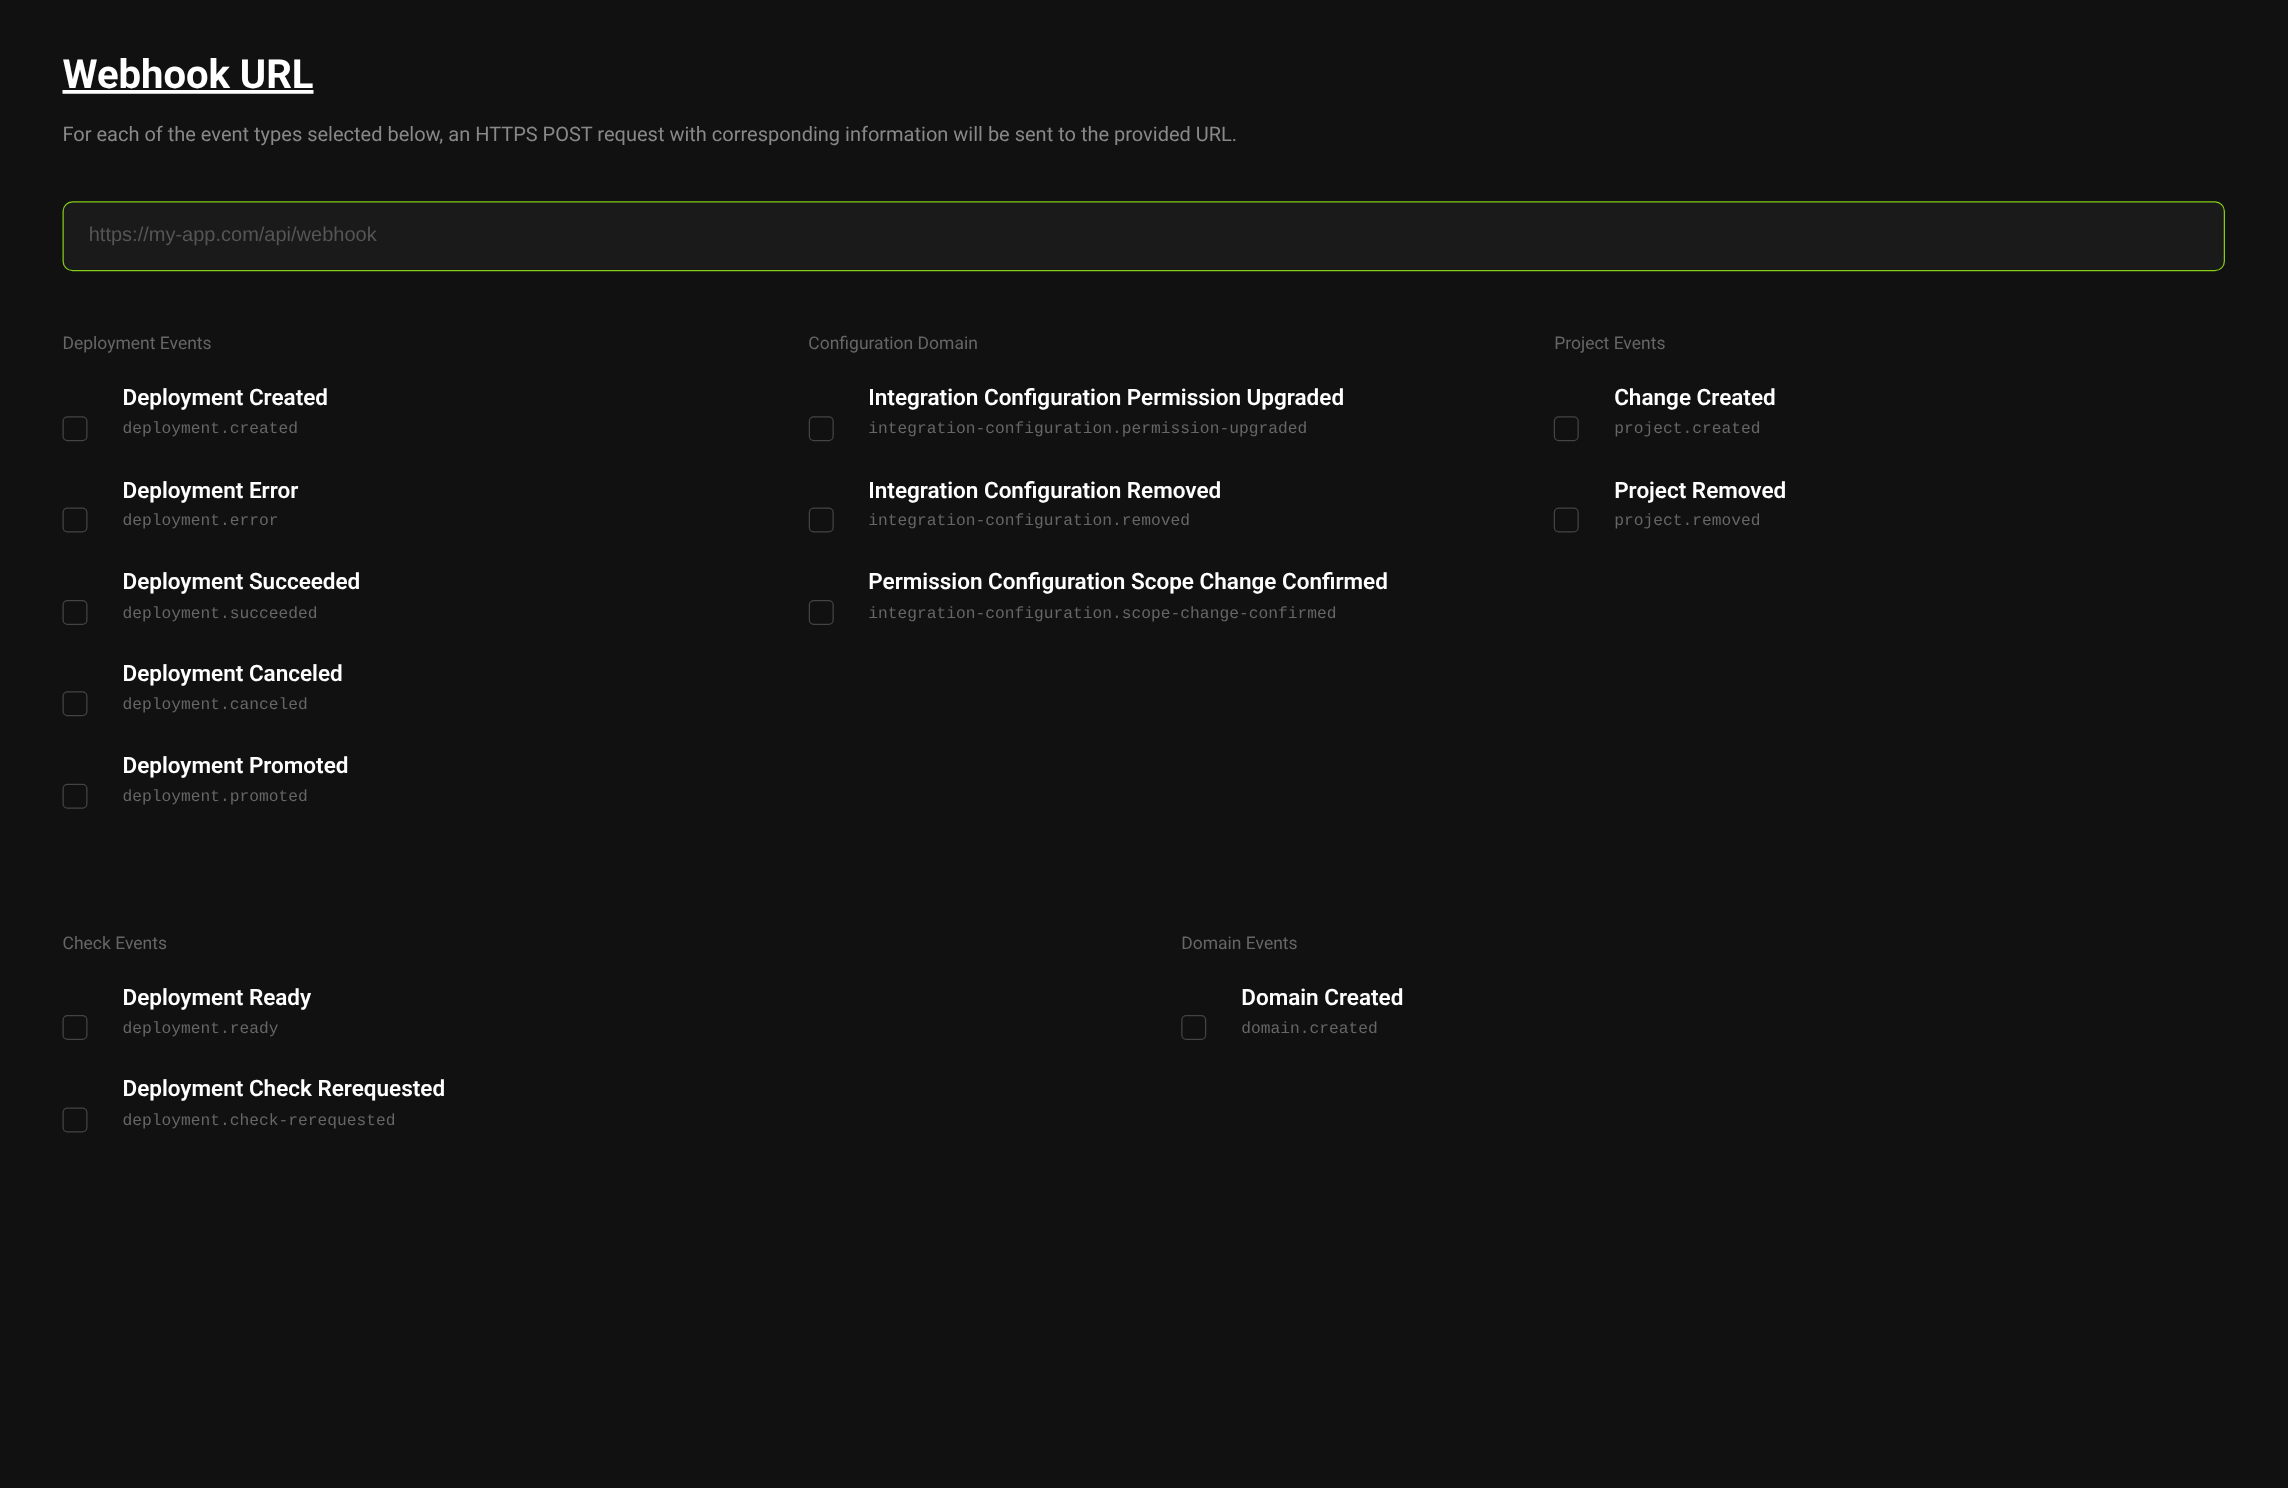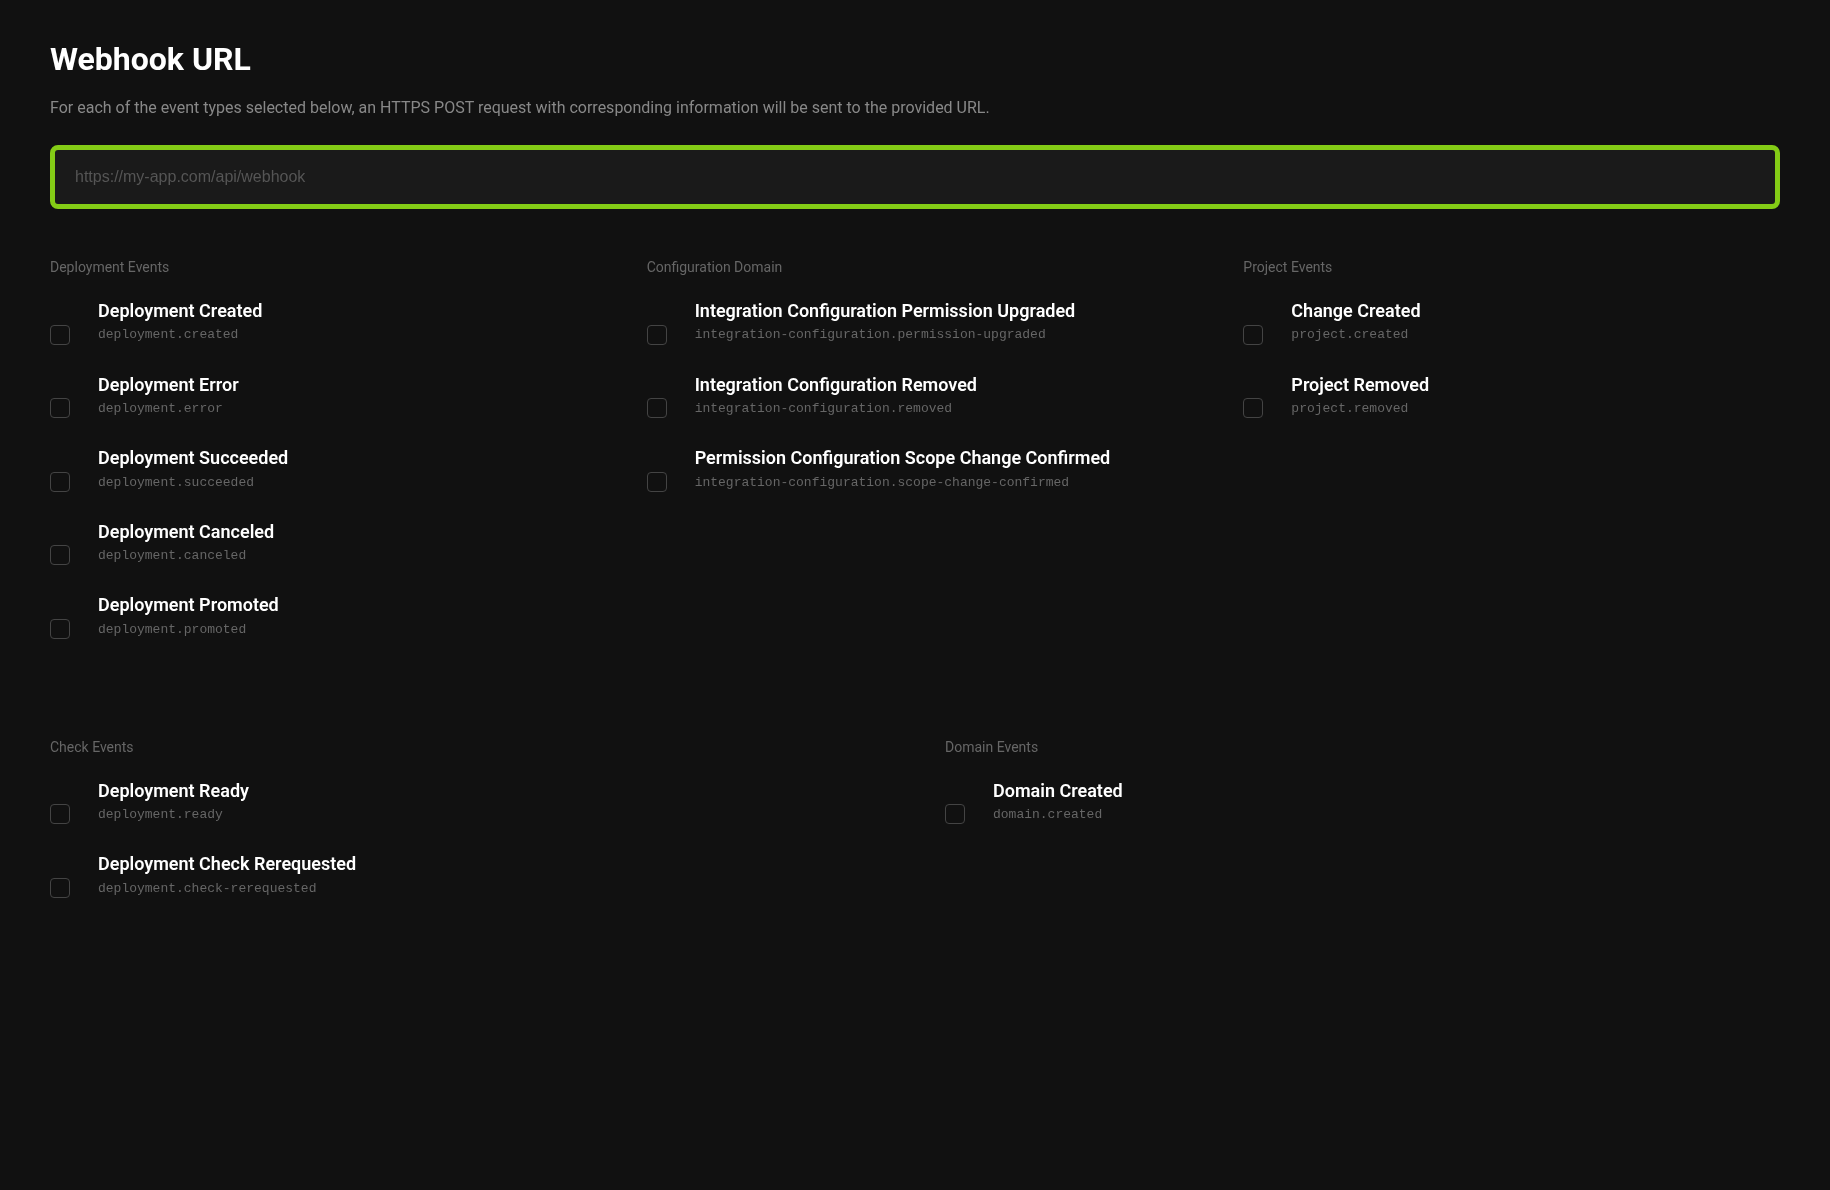--- a/index.html
+++ b/index.html
@@ -15,37 +15,38 @@
       width: 1830px;
       min-height: 1190px;
       padding: 40px 50px;
     }
 
     .page-title {
       font-size: 32px;
       font-weight: 700;
       color: #ffffff;
       margin-bottom: 20px;
+      text-decoration: underline;
     }
 
     .page-description {
       font-size: 16px;
       color: #888888;
-      margin-bottom: 28px;
+      margin-bottom: 44px;
     }
 
     .webhook-input-container {
       width: 100%;
       margin-bottom: 50px;
     }
 
     .webhook-input {
       width: 100%;
       background-color: #1a1a1a;
-      border: 5px solid #84cc16;
+      border: 1px solid #84cc16;
       border-radius: 8px;
       padding: 18px 20px;
       color: #555555;
       font-size: 16px;
       outline: none;
     }
 
     .webhook-input::placeholder {
       color: #555555;
     }

